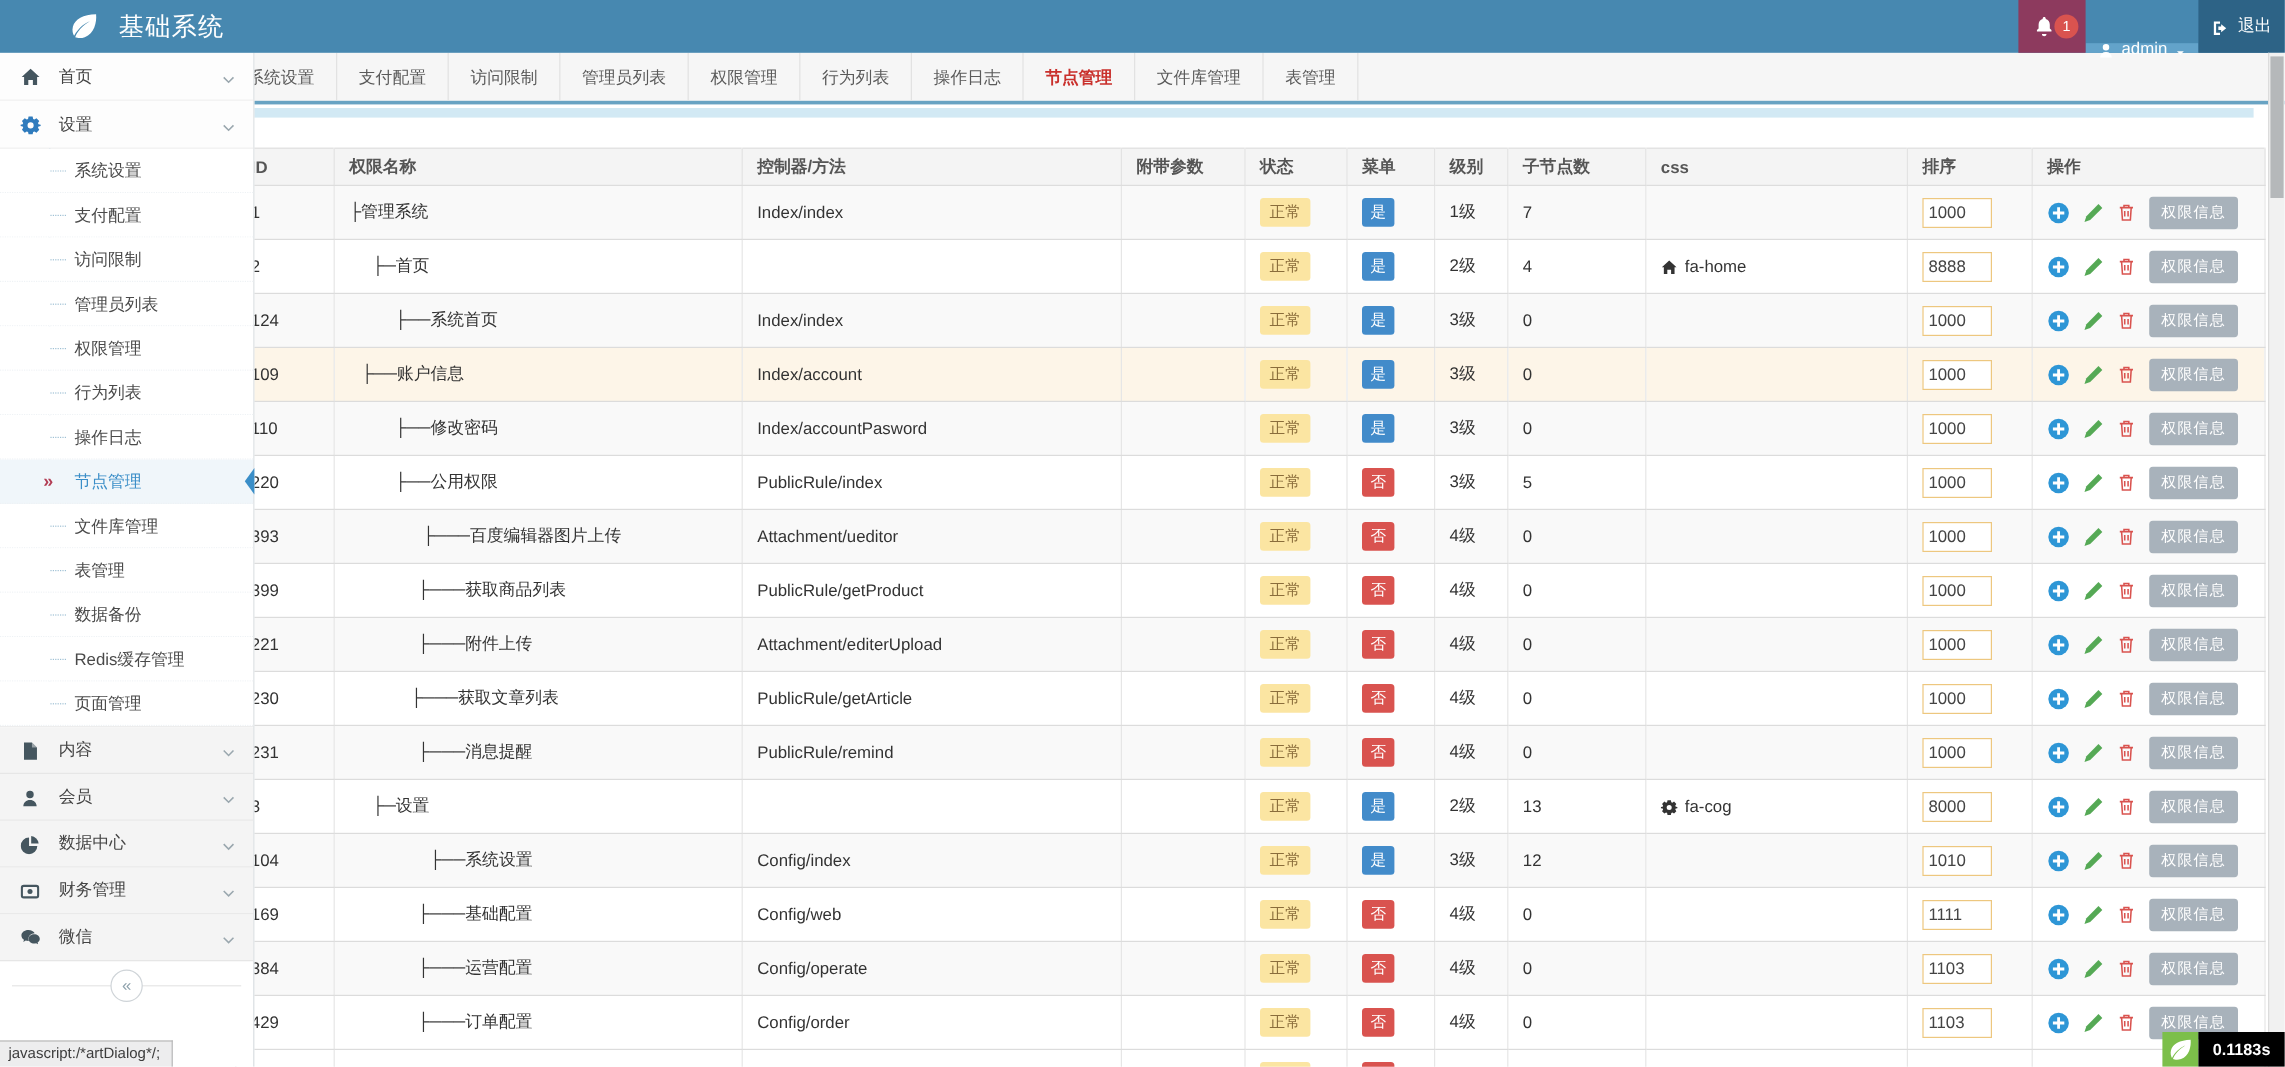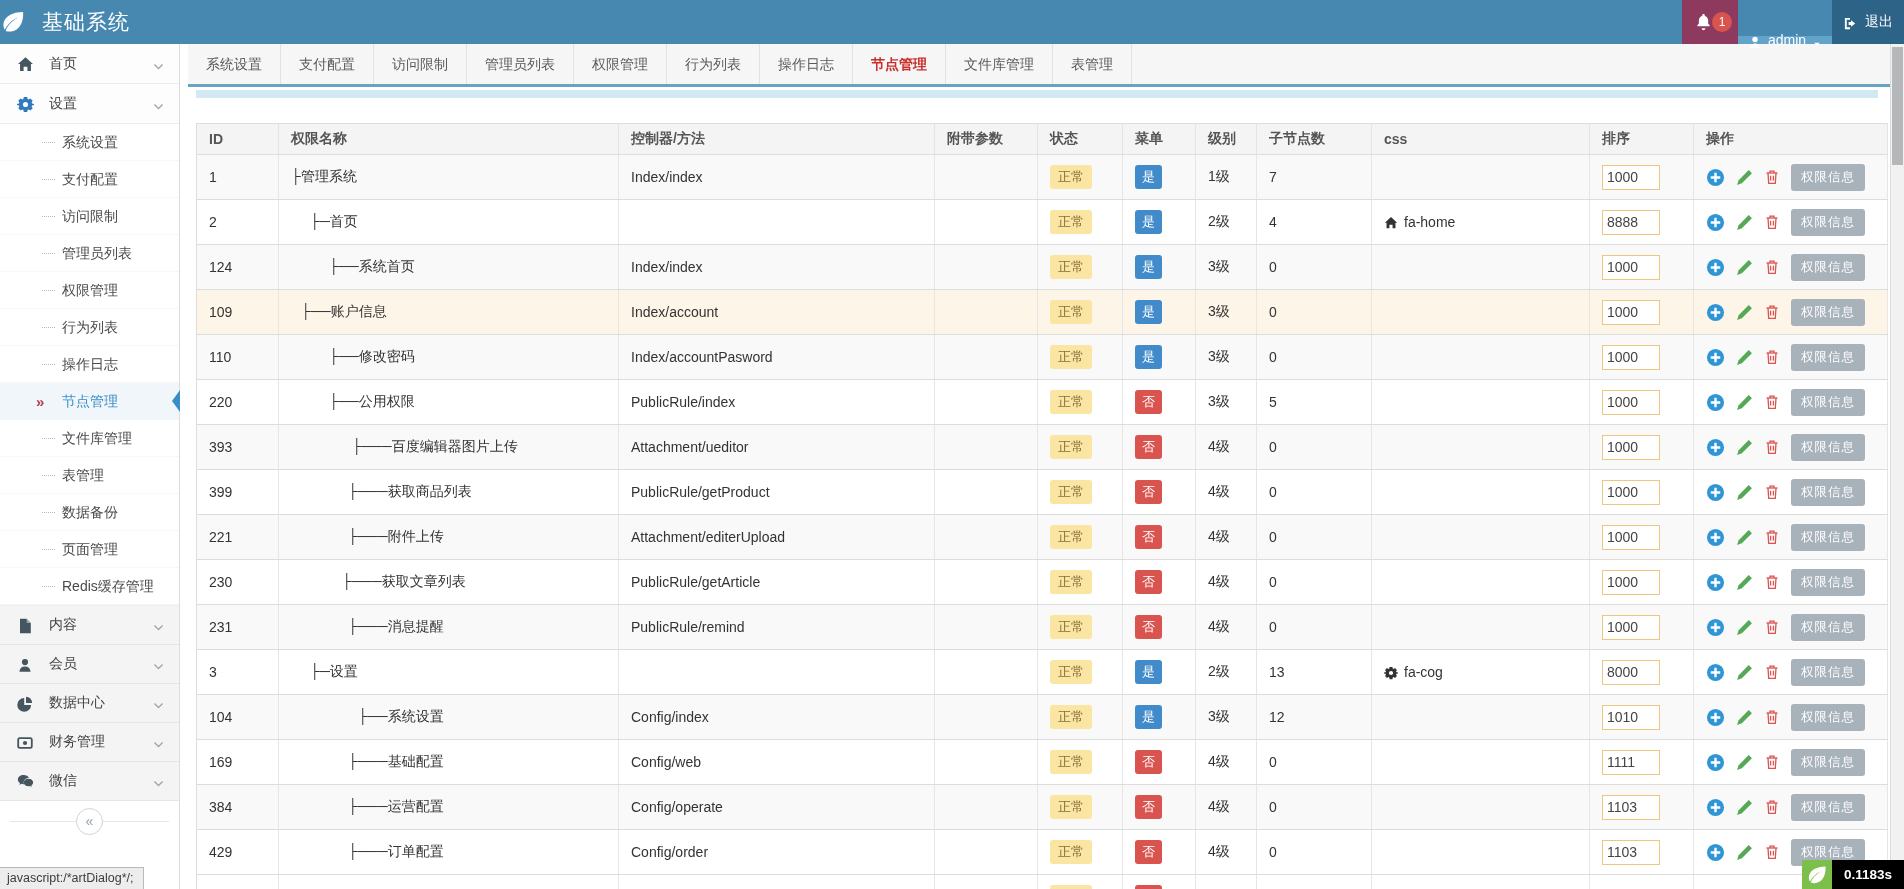--- a/index.html
+++ b/index.html
@@ -2,35 +2,35 @@
 <html><head>
 <meta charset="utf-8">
 <style>
   * { box-sizing: border-box; margin: 0; padding: 0; }
   html,body { width:1904px; height:889px; overflow:hidden; }
   body { font-family:"Liberation Sans","DejaVu Sans",sans-serif; background:#fff; position:relative; font-size:14px; color:#333; }
   svg { display:inline-block; vertical-align:middle; }
 
   
   .navbar { position:absolute; left:0; top:0; width:100%; height:44px; background:#4788b0; display:flex; align-items:stretch; z-index:30; }
-  .brand { display:flex; align-items:center; width:420px; color:#fff; }
+  .brand { display:flex; align-items:center; padding-left:57px; width:420px; color:#fff; }
   .brand .leaf { width:26px; height:26px; color:#fff; margin-right:16px; }
   .brand-title { font-size:21px; color:#fff; letter-spacing:1px; }
   .nav-right { margin-left:auto; display:flex; align-items:stretch; }
   .nav-bell { width:56px; background:#8d3a5e; display:flex; align-items:center; justify-content:center; position:relative; cursor:pointer; }
   .nav-bell .bell { width:17px; height:17px; color:#fff; margin-right:14px; }
   .nav-badge { position:absolute; right:6px; top:12px; width:20px; height:20px; border-radius:50%; background:#d9534f; color:#fff; font-size:12px; line-height:20px; text-align:center; }
   .nav-admin { width:94px; background:#63a3ca; display:flex; align-items:center; justify-content:center; color:#fff; cursor:pointer; gap:6px;margin-top:36px; }
   .nav-admin .usr { width:14px; height:14px; color:#fff; }
   .nav-admin .caret { width:10px; height:10px; color:#fff; }
   .nav-logout { width:72px; background:#2d6386; display:flex; align-items:center; justify-content:center; color:#fff; cursor:pointer; gap:7px; }
   .nav-logout .out { width:15px; height:15px; color:#fff; }
 
   
-  .sidebar { position:absolute; left:0; top:44px; width:180px; bottom:0; background:#fff; border-right:1px solid #d9dee2; z-index:20; }
+  .sidebar { position:absolute; left:0; top:44px; width:212px; bottom:0; background:#fff; border-right:1px solid #d9dee2; z-index:20; }
   .side-group { height:40px; display:flex; align-items:center; padding:0 14px 0 17px; border-bottom:1px solid #ededed; background:#fdfdfd; cursor:pointer; position:relative; }
   .side-group.gray { background:#f4f4f4; border-bottom:1px solid #e6e6e6; height:39px; }
   .side-group .gicon { width:17px; height:17px; margin-right:15px; color:#45565f; flex:0 0 auto; }
   .side-group .gicon.blue { color:#2f7bbd; }
   .side-group .glabel { font-size:14px; color:#444; }
   .side-group .chev { margin-left:auto; width:13px; height:13px; color:#9aa7ae; }
   .submenu { position:relative; border-bottom:1px solid #ededed; }
   .submenu::before { content:""; position:absolute; left:41px; top:0; bottom:10px; border-left:1px dotted #9fc0d4; }
   .sub-item { position:relative; height:37px; line-height:37px; padding-left:62px; font-size:14px; color:#4a4a4a; background:#fff; cursor:pointer; border-bottom:1px dotted #eef2f5; }
   .sub-item::before { content:""; position:absolute; left:42px; top:50%; width:13px; border-top:1px dotted #9fc0d4; }
@@ -149,22 +149,22 @@
       <div class="sub-item"><span>支付配置</span></div>
       <div class="sub-item"><span>访问限制</span></div>
       <div class="sub-item"><span>管理员列表</span></div>
       <div class="sub-item"><span>权限管理</span></div>
       <div class="sub-item"><span>行为列表</span></div>
       <div class="sub-item"><span>操作日志</span></div>
       <div class="sub-item active"><span class="marker">»</span><span>节点管理</span></div>
       <div class="sub-item"><span>文件库管理</span></div>
       <div class="sub-item"><span>表管理</span></div>
       <div class="sub-item"><span>数据备份</span></div>
+      <div class="sub-item"><span>Redis缓存管理</span></div>
       <div class="sub-item"><span>页面管理</span></div>
-      <div class="sub-item"><span>Redis缓存管理</span></div>
     </div>
     <div class="side-group gray">
       <span class="gicon"><svg viewBox="0 0 16 16" width="16" height="16">
           <path fill="currentColor" d="M3 .8h6.6l4.2 4.2v10.2H3z"></path>
           <path fill="#fff" opacity=".45" d="M9.6.8v4.2h4.2z"></path>
         </svg></span>
       <span class="glabel">内容</span>
       <span class="chev"><svg viewBox="0 0 16 16" width="13" height="13">
           <polyline points="3,5.5 8,10.5 13,5.5" fill="none" stroke="currentColor" stroke-width="1.6"></polyline>
         </svg></span>

